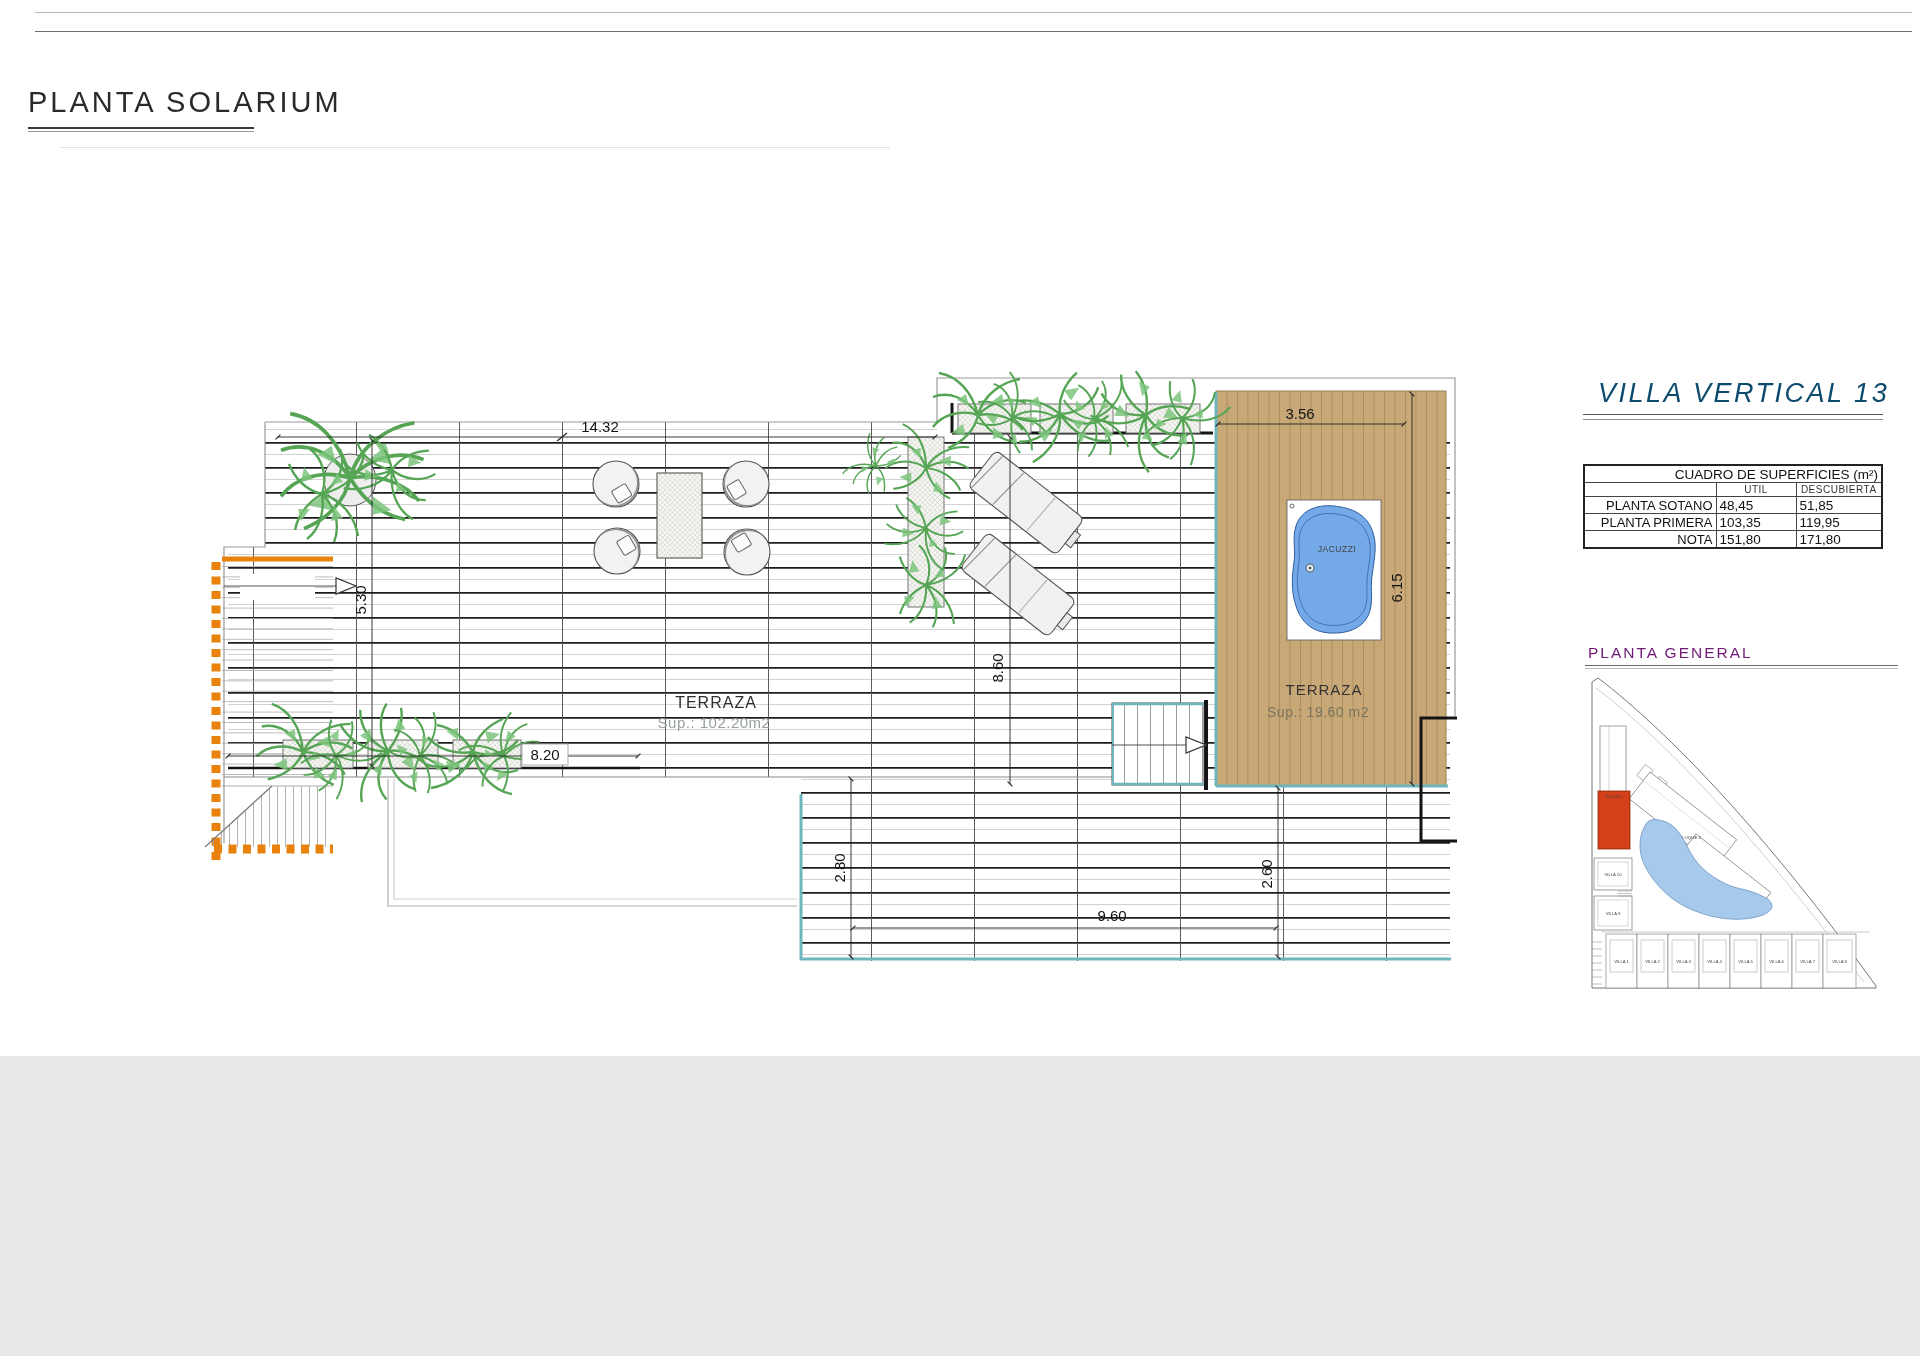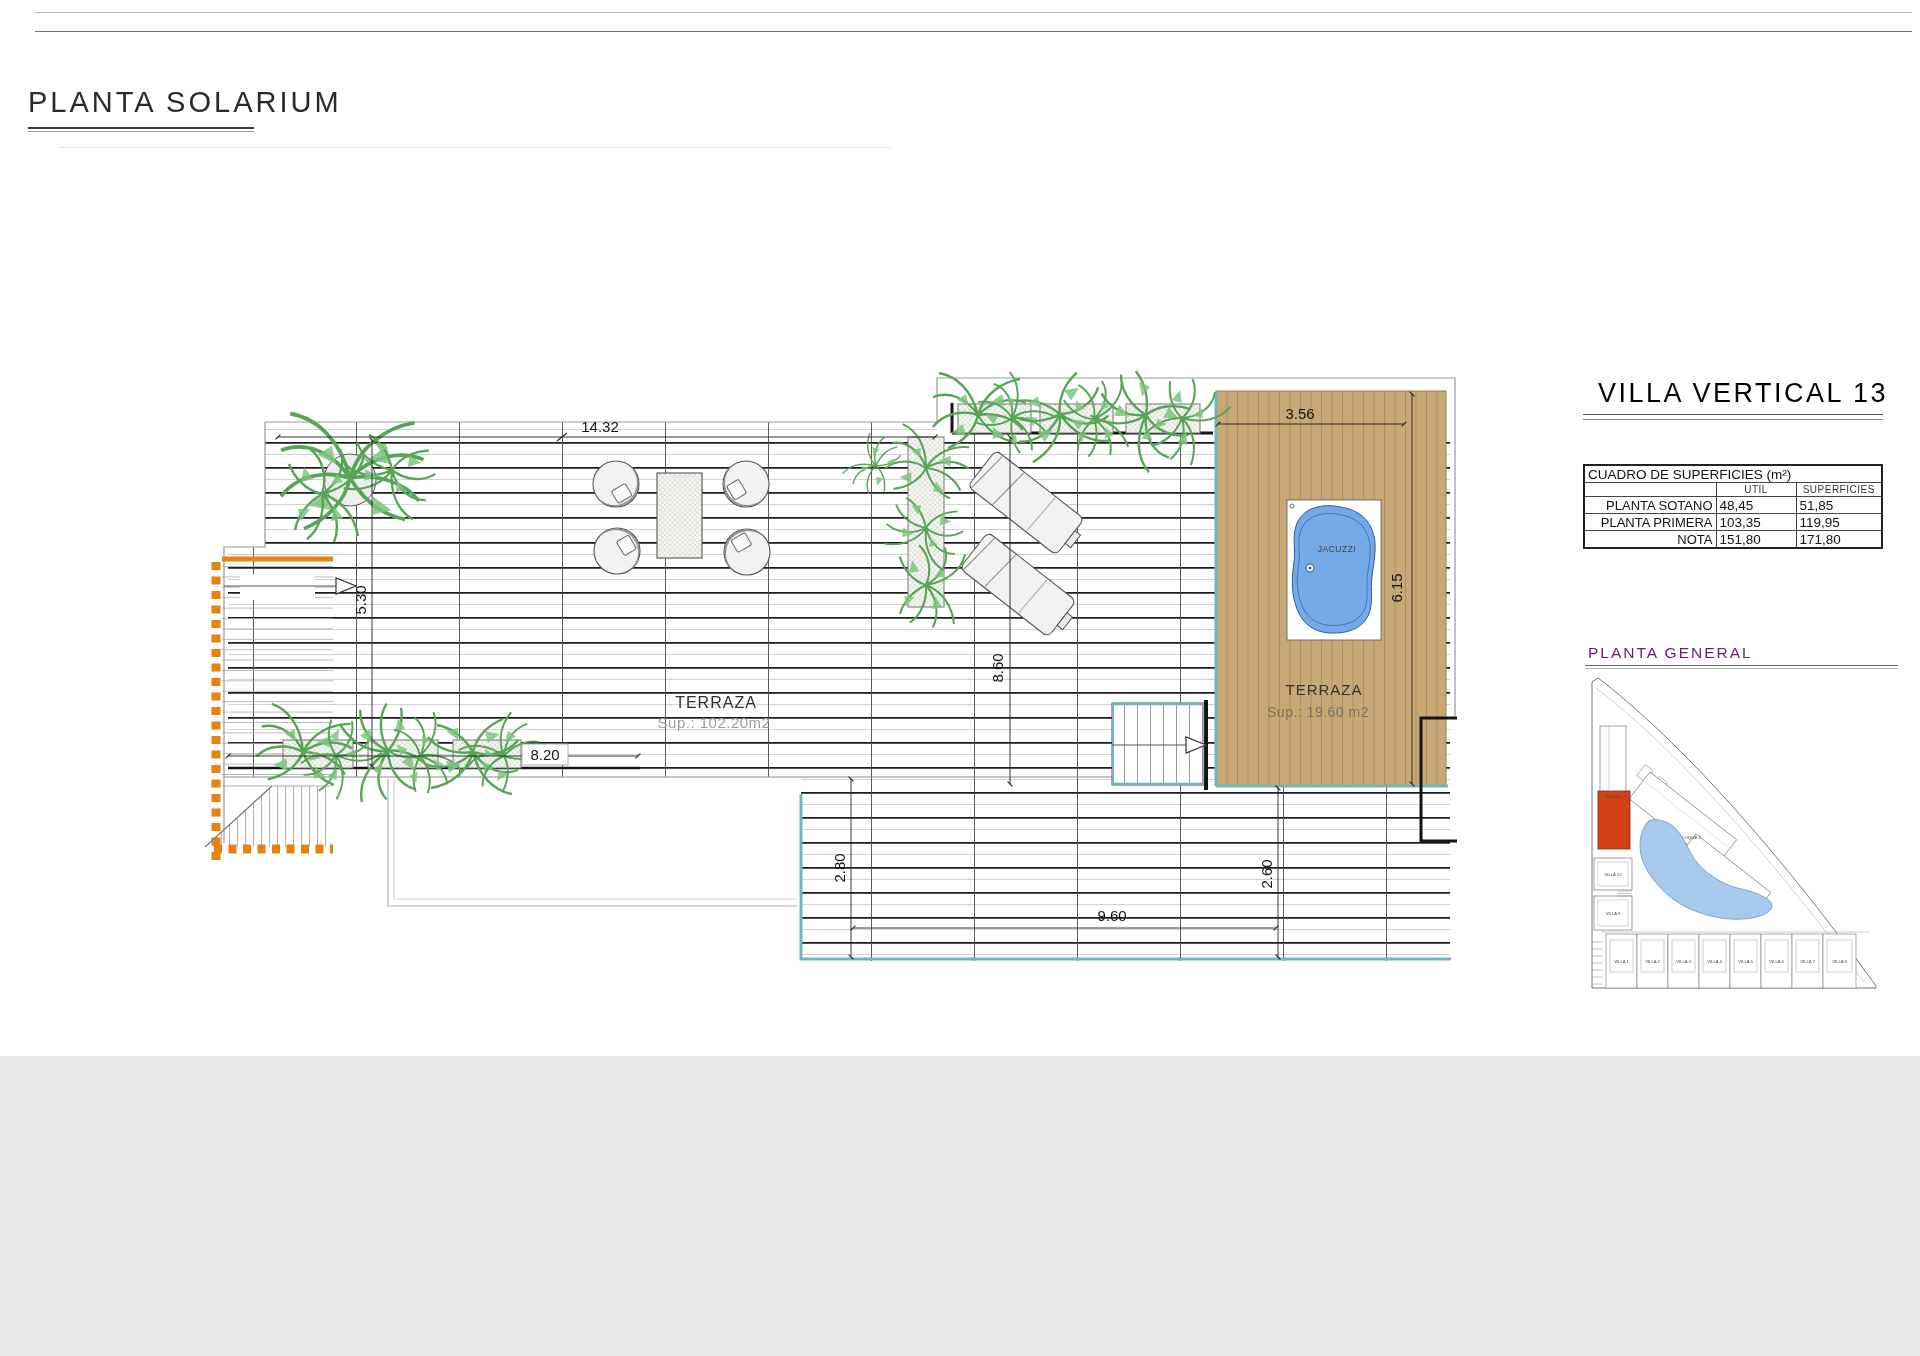--- a/index.html
+++ b/index.html
@@ -10,29 +10,29 @@
               color:#2a2a2a;font-weight:400;}
   .title-rule1{left:28px;top:127px;width:226px;border-top:2px solid #3a3a3a;}
   .title-rule2{left:28px;top:131px;width:226px;border-top:1px solid #999;}
   .title-rule3{left:60px;top:147px;width:830px;border-top:1px solid #e3e3e3;}
   .top-rule1{left:35px;top:12px;width:1877px;border-top:1px solid #b5b5b5;}
   .top-rule2{left:35px;top:31px;width:1877px;border-top:1.5px solid #6e6e6e;}
   .bot-rule1{left:35px;top:1324px;width:1877px;border-top:1.5px solid #6e6e6e;}
   .bot-rule2{left:35px;top:1331px;width:1877px;border-top:1px solid #b5b5b5;}
 
   .panel-title{position:absolute;left:1598px;top:378px;font-size:27px;letter-spacing:2.5px;
-               color:#000000;font-weight:400;white-space:nowrap;}
+               color:#0c4a6e;font-weight:400;white-space:nowrap;font-style:italic;}
   .pt-rule1{left:1583px;top:414px;width:300px;border-top:1.5px solid #555;}
   .pt-rule2{left:1583px;top:419px;width:300px;border-top:1px solid #8a8a8a;}
 
   table{border-collapse:collapse;}
   .t1{position:absolute;left:1583px;top:464px;width:300px;font-size:13px;color:#111;
       border:2px solid #222;table-layout:fixed;}
   .t1 td,.t1 th{border:1px solid #444;padding:0 3px;height:16px;font-weight:400;}
-  .t1 .tt{text-align:left;height:16px;font-size:13.5px;}
+  .t1 .tt{text-align:right;height:16px;font-size:13.5px;}
   .t1 .ch{text-align:center;font-size:10px;color:#333;letter-spacing:0.5px;height:13px;}
   .t1 .lab{text-align:right;}
   .t1 .num{font-size:13.5px;}
   .c-lab{width:132px}.c-util{width:80px}.c-con{width:86px}
 
   .t2{position:absolute;left:1583px;top:557px;width:309px;font-size:13px;color:#111;
       border:1.5px solid #222;table-layout:fixed;}
   .t2 td{border:1px solid #444;padding:0 2px;height:15.5px;}
   .t2 .lab{width:243px;text-align:left;white-space:nowrap;}
   .t2 .num{text-align:center;font-size:12.5px;}
@@ -364,21 +364,21 @@
         <col class="c-util">
         <col class="c-con">
       </colgroup>
     <tbody>
         <tr>
       <td class="tt" colspan="3">CUADRO DE SUPERFICIES (m²)</td>
     </tr>
     <tr>
       <td class="ch"></td>
       <td class="ch">UTIL</td>
-      <td class="ch">SUPERFICIES</td>
+      <td class="ch">DESCUBIERTA</td>
     </tr>
     <tr>
       <td class="lab">PLANTA SOTANO</td>
       <td class="num">48,45</td>
       <td class="num">51,85</td>
     </tr>
     <tr>
       <td class="lab">PLANTA PRIMERA</td>
       <td class="num">103,35</td>
       <td class="num">119,95</td>

